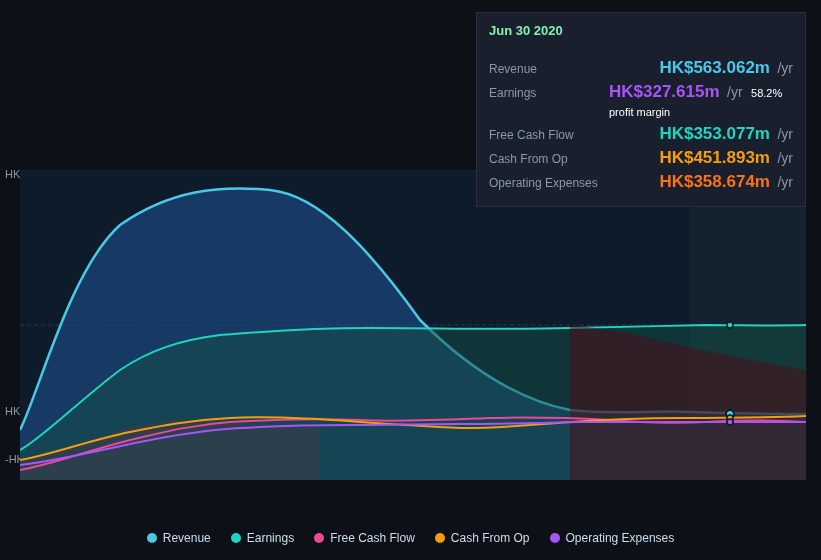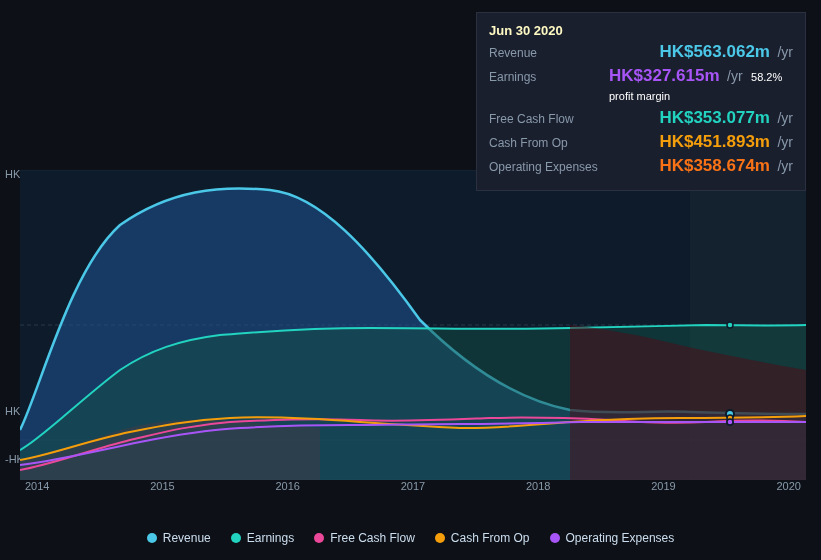--- a/index.html
+++ b/index.html
@@ -25,24 +25,24 @@
       top: 12px;
       right: 15px;
       background: #1a1f2e;
       border: 1px solid #2a3040;
       width: 330px;
       padding: 10px 12px;
       z-index: 10;
     }
 
     .tooltip-date {
-      color: #fef9c3;
+      color: #86efac;
       font-size: 13px;
       font-weight: bold;
-      margin-bottom: 4px;
+      margin-bottom: 20px;
     }
 
     .tooltip-row {
       display: flex;
       justify-content: space-between;
       align-items: baseline;
       margin-bottom: 4px;
     }
 
     .tooltip-label {
@@ -199,29 +199,20 @@
     <path d="M0,295 C40,290 80,280 120,272 C155,265 185,260 220,258 C255,256 285,255 330,255 C365,255 400,254 440,254 C480,254 520,253 560,252 C600,252 640,252 686,252 C720,252 750,252 786,252" fill="none" stroke="#a855f7" stroke-width="2"></path>
 
     <circle cx="710" cy="244" r="4" fill="#4bc8e8" stroke="#0d1b2a" stroke-width="2"></circle>
 
     <circle cx="710" cy="155" r="3" fill="#22d3c0" stroke="#0d1b2a" stroke-width="1.5"></circle>
     <circle cx="710" cy="252" r="3" fill="#ec4899" stroke="#0d1b2a" stroke-width="1.5"></circle>
     <circle cx="710" cy="248" r="3" fill="#f59e0b" stroke="#0d1b2a" stroke-width="1.5"></circle>
     <circle cx="710" cy="252" r="3" fill="#a855f7" stroke="#0d1b2a" stroke-width="1.5"></circle>
   </svg>
 
-  <div style="position:absolute; bottom:68px; left:20px; right:15px; display:flex; justify-content:space-between; padding: 0 5px;">
-    <span class="x-axis-label">2014</span>
-    <span class="x-axis-label">2015</span>
-    <span class="x-axis-label">2016</span>
-    <span class="x-axis-label">2017</span>
-    <span class="x-axis-label">2018</span>
-    <span class="x-axis-label">2019</span>
-    <span class="x-axis-label">2020</span>
-  </div>
 
   <div class="legend">
     <div class="legend-item">
       <div class="legend-dot" style="background:#4bc8e8;"></div>
       <span class="legend-label">Revenue</span>
     </div>
     <div class="legend-item">
       <div class="legend-dot" style="background:#22d3c0;"></div>
       <span class="legend-label">Earnings</span>
     </div>

